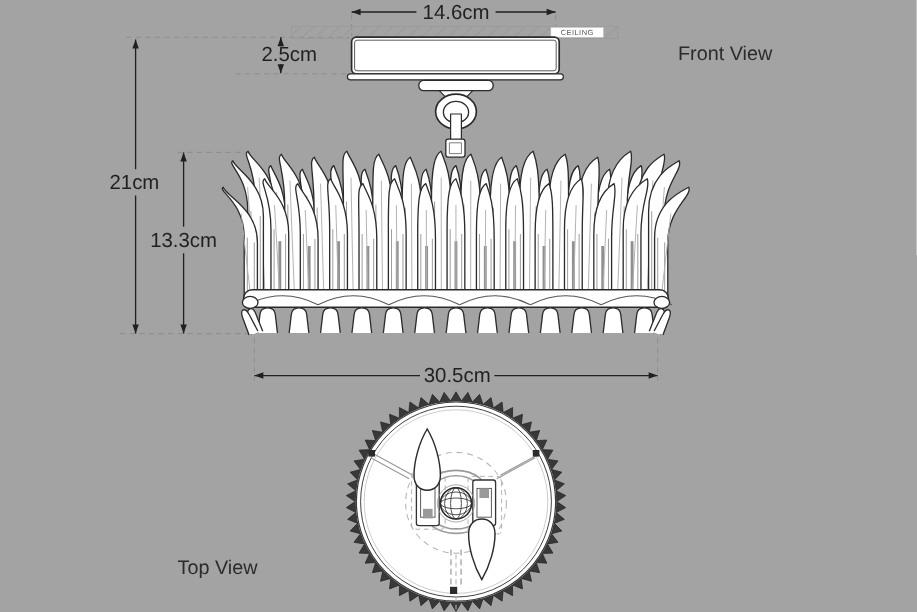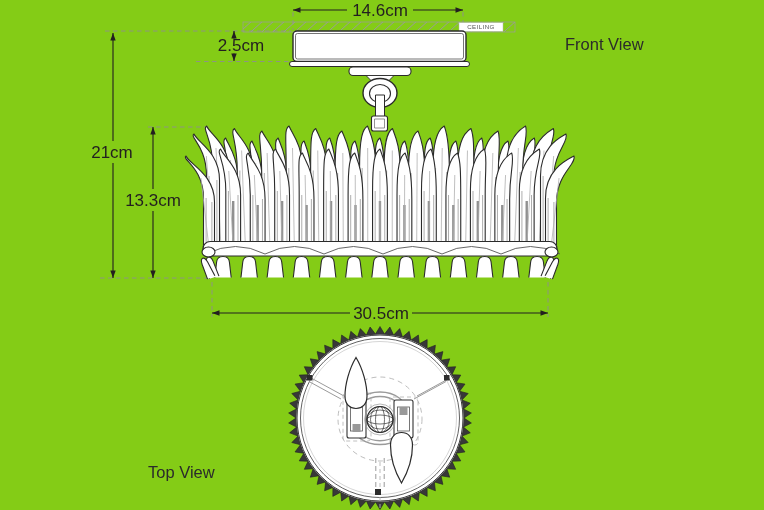--- a/index.html
+++ b/index.html
@@ -1,16 +1,16 @@
 <!DOCTYPE html>
 <html><head>
 <meta charset="utf-8">
 <style>
   html,body{margin:0;padding:0;background:#fff;}
-  .canvas{position:relative;width:764px;height:510px;background:#84cc16;overflow:hidden;}
+  .canvas{position:relative;width:764px;height:510px;background:#a3a3a3;overflow:hidden;}
   svg{display:block;}
   .dim-label{font:17px "Liberation Sans",sans-serif;fill:#231f20;}
   .view-label{font:16.5px "Liberation Sans",sans-serif;fill:#2b2b2b;}
   .ceil-label{font:6.2px "Liberation Sans",sans-serif;fill:#555;letter-spacing:.4px;}
   .dimline{stroke:#231f20;stroke-width:1.1;fill:none;}
   .dash{stroke:#8f8f8f;stroke-width:0.9;fill:none;stroke-dasharray:4.5 3.5;}
   .arrow{fill:#231f20;stroke:none;}
   .ln{stroke:#2b2b2b;fill:#fff;}
 </style>
 </head>

